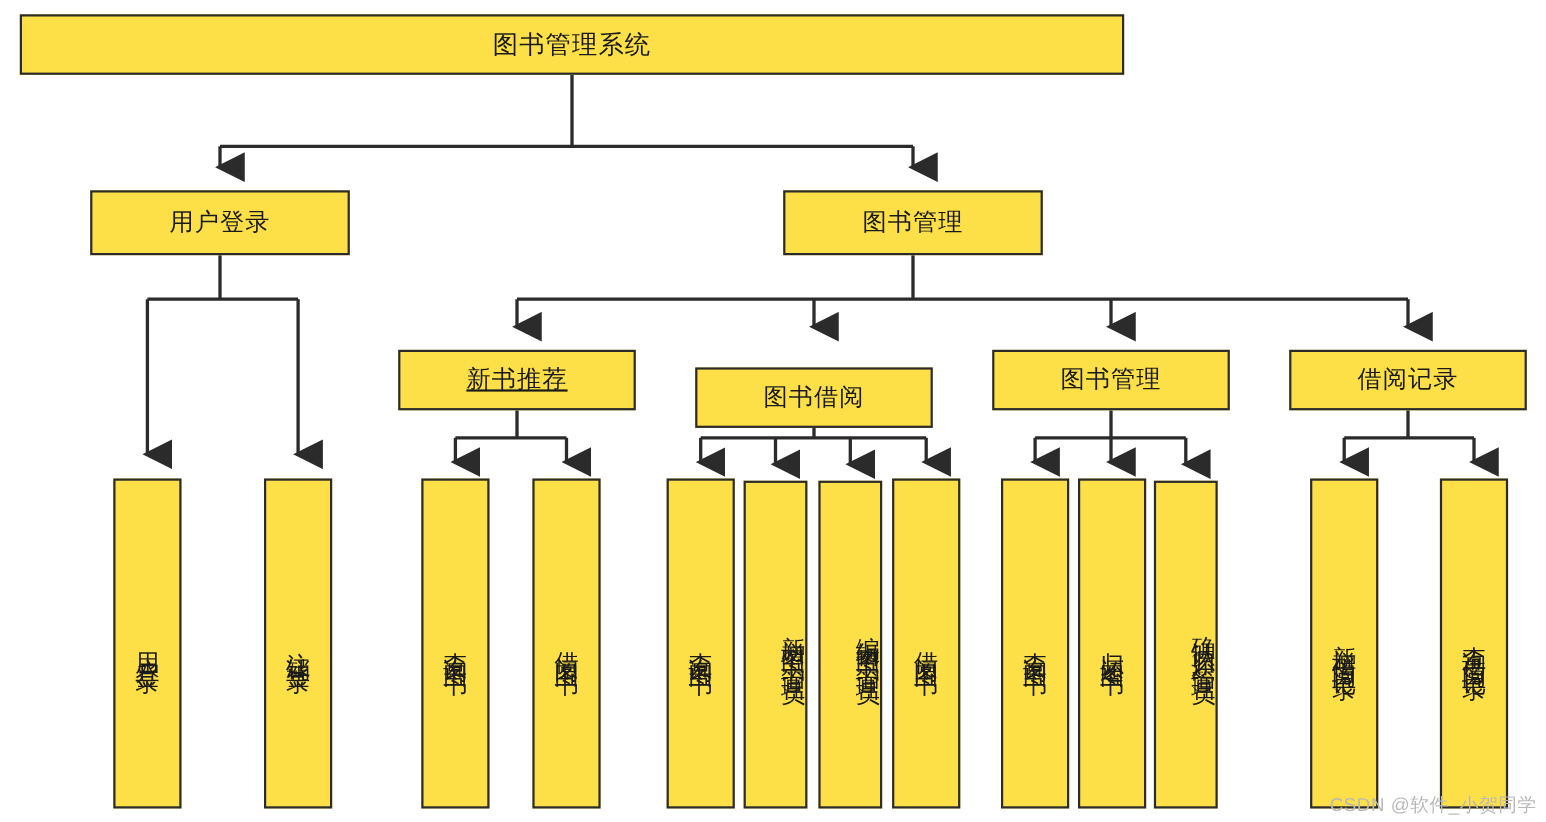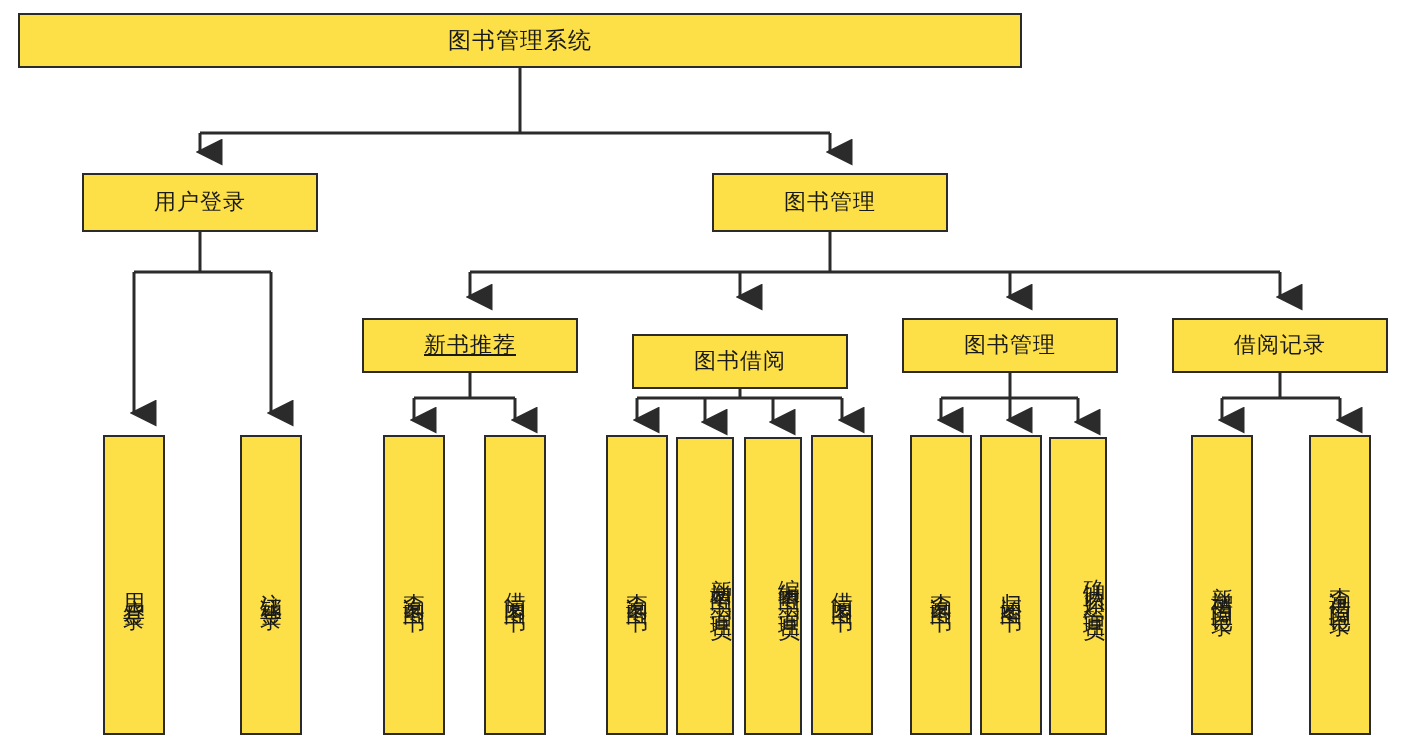--- a/index.html
+++ b/index.html
@@ -184,14 +184,15 @@
     <span>确认归还（管理员）</span>
   </div>
 
   <div class="node v mid" style="left:1191px; top:435px; width:62px; height:300px;">
     <span>新增借阅记录</span>
   </div>
   <div class="node v mid" style="left:1309px; top:435px; width:62px; height:300px;">
     <span>查询借阅记录</span>
   </div>
 
+  <div class="watermark">CSDN @软件_小贺同学</div>
 
 </div>
 
 </body></html>

